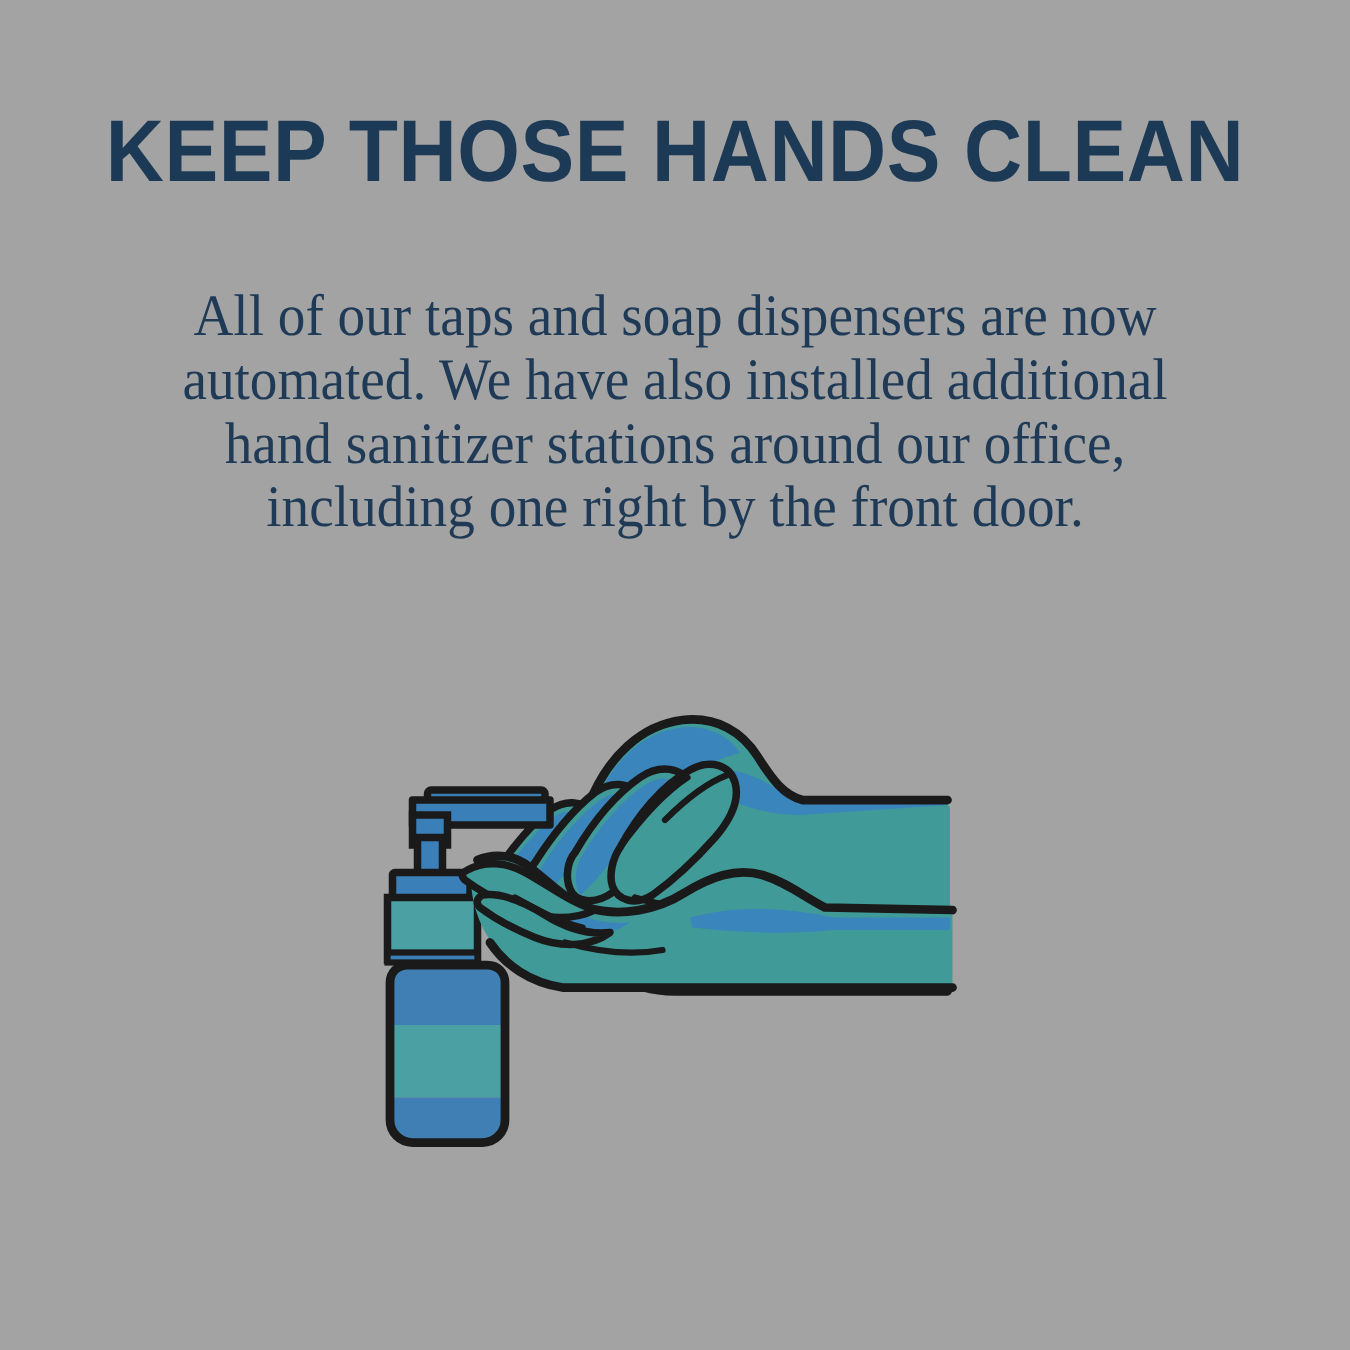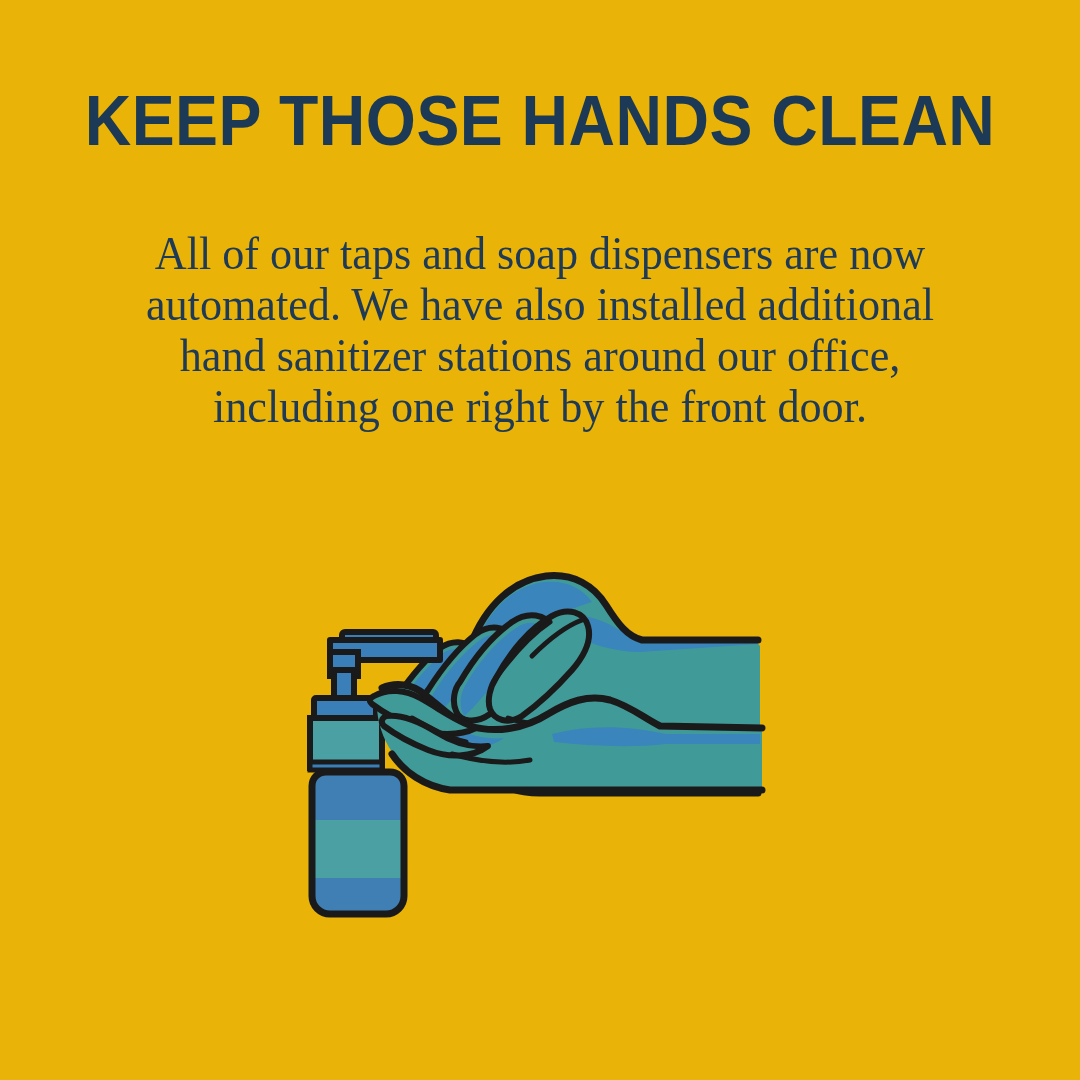--- a/index.html
+++ b/index.html
@@ -11,21 +11,21 @@
     width: 1080px;
     height: 1080px;
     background: #E3E3E2;
     font-family: "Liberation Sans", sans-serif;
     overflow: hidden;
   }
   #poster {
     position: relative;
     width: 1080px;
     height: 1080px;
-    background: #eab308;
+    background: #a3a3a3;
     box-sizing: border-box;
   }
   
   #headline {
     position: absolute;
     left: 0;
     top: 86px;
     width: 1080px;
     text-align: center;
     color: #1C3A55;

